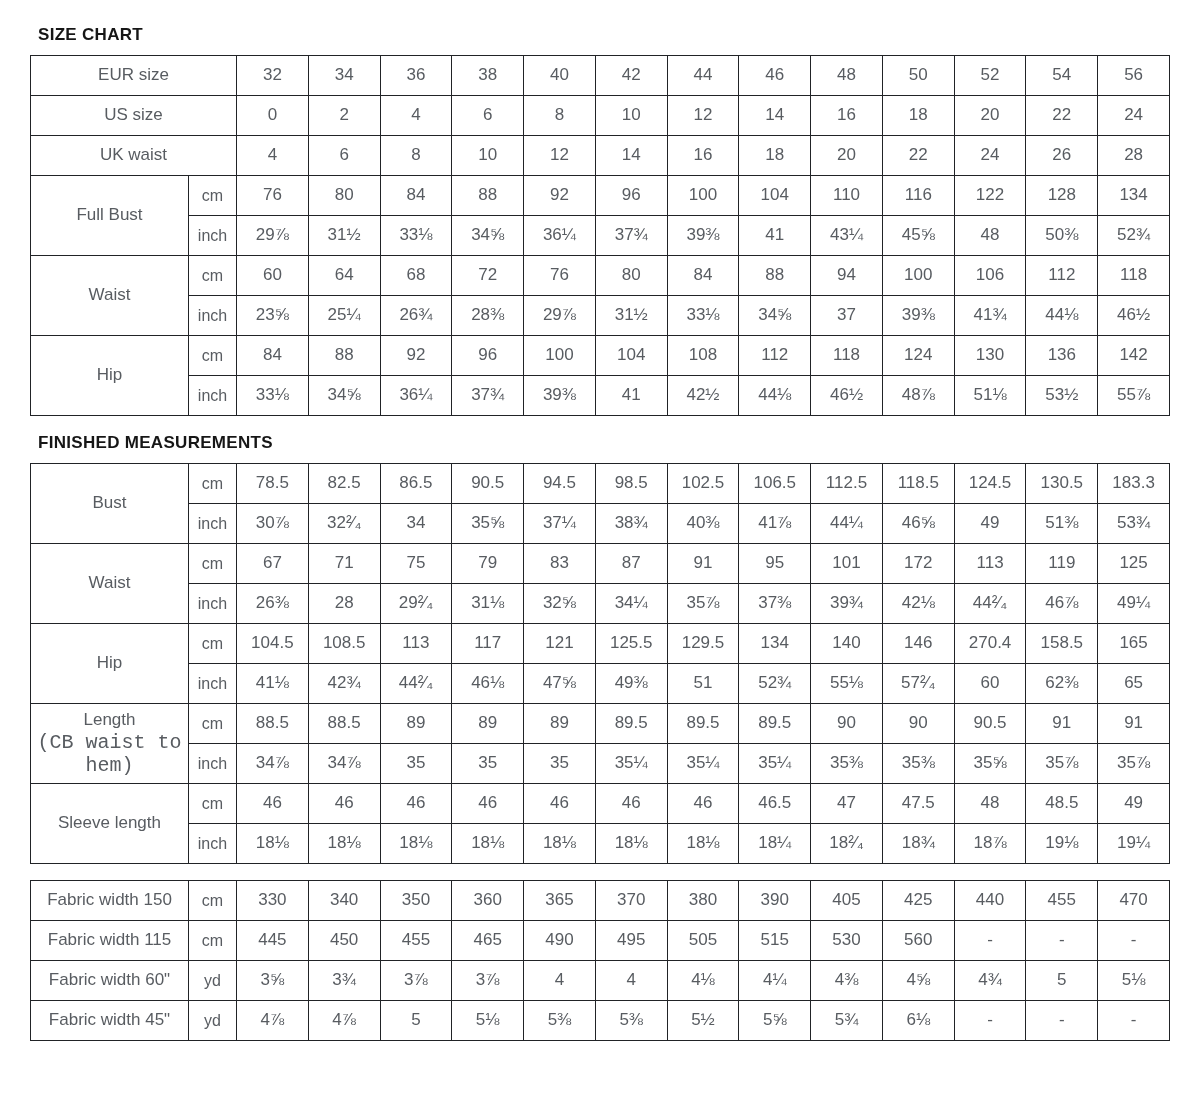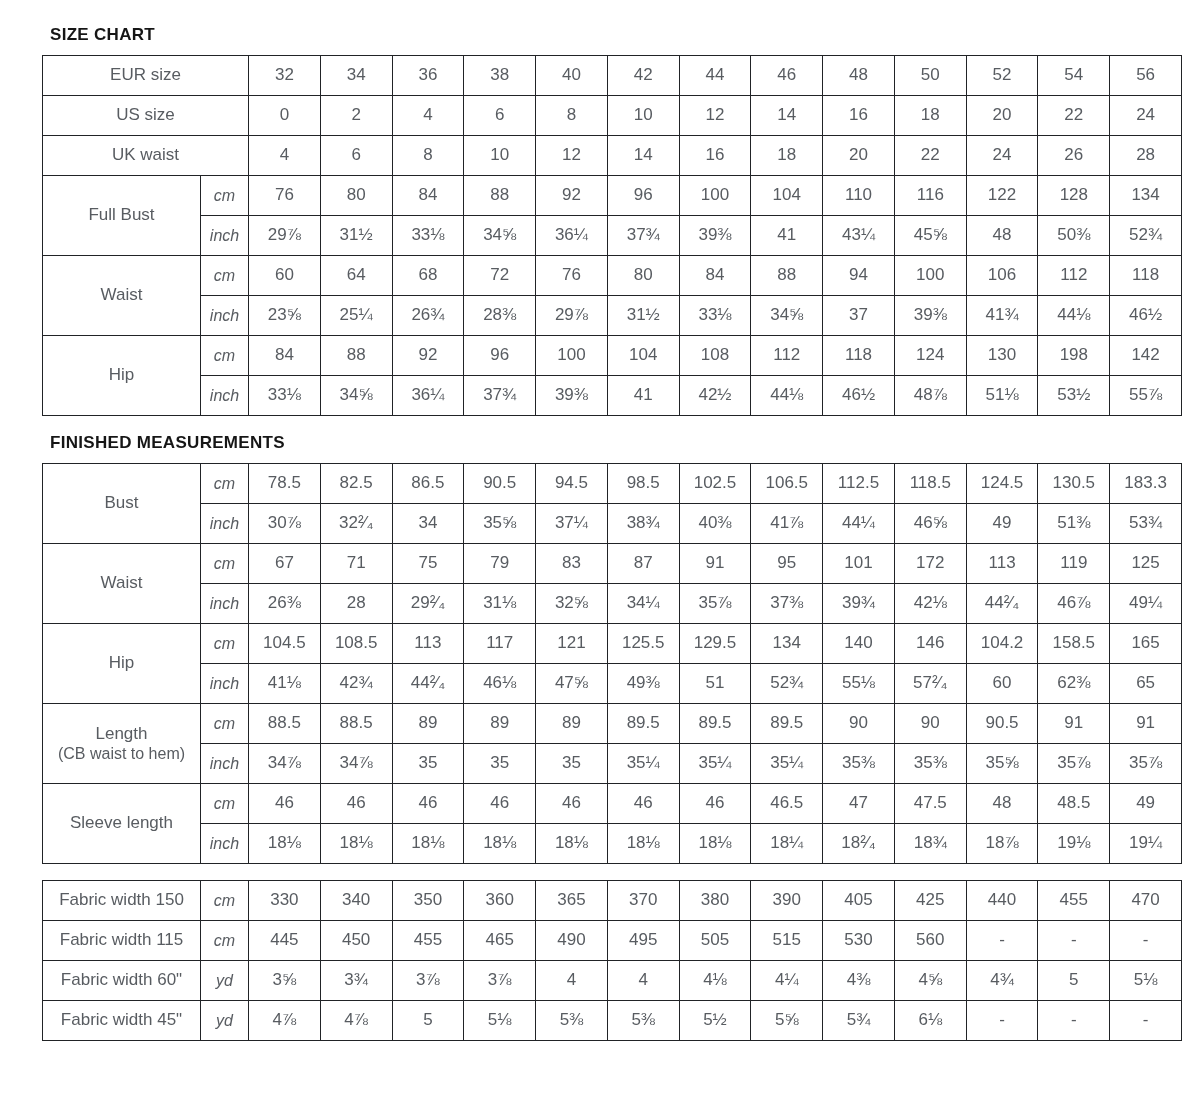--- a/index.html
+++ b/index.html
@@ -8,40 +8,40 @@
     --line:#212326;
     --bg:#ffffff;
   }
   *{box-sizing:border-box;}
   html,body{margin:0;padding:0;}
   body{
     width:1200px;height:1100px;background:var(--bg);
     font-family:"Liberation Sans","DejaVu Sans",sans-serif;
     padding:24px 30px 0 30px;
   }
-  section{margin:0 0 16px 12px;}
+  section{margin:0 0 16px 0;}
   h2{
     font-size:17px;font-weight:700;color:var(--ink);
     letter-spacing:.3px;margin:0 0 10px 8px;line-height:21px;
   }
   table{
     border-collapse:collapse;table-layout:fixed;width:1140px;
   }
   col.c-label{width:158px;}
   col.c-unit{width:48px;}
   th,td{
     border:1.5px solid var(--line);
     font-weight:400;font-size:17px;color:var(--cell-text);
     text-align:center;vertical-align:middle;
     height:40px;padding:0 2px;line-height:1.2;
     overflow:hidden;white-space:nowrap;
   }
   th.lbl{white-space:normal;}
-  th .lbl2{display:block;font-size:16px;line-height:1.15;}
-  td.unit{font-size:16px;font-style:italic;}
+  th .lbl2{display:block;font-size:20px;line-height:1.15;font-family:Liberation Mono, monospace;}
+  td.unit{font-size:16px;}
 </style>
 </head>
 <body>
 
 <section>
   <h2>SIZE CHART</h2>
   <table>
       <tbody>
         <tr>
           <th class="lbl" colspan="2">EUR size</th>
@@ -164,21 +164,21 @@
           <td class="val">88</td>
           <td class="val">92</td>
           <td class="val">96</td>
           <td class="val">100</td>
           <td class="val">104</td>
           <td class="val">108</td>
           <td class="val">112</td>
           <td class="val">118</td>
           <td class="val">124</td>
           <td class="val">130</td>
-          <td class="val">198</td>
+          <td class="val">136</td>
           <td class="val">142</td>
         </tr>
         <tr>
           <td class="unit">inch</td>
           <td class="val">33⅛</td>
           <td class="val">34⅝</td>
           <td class="val">36¼</td>
           <td class="val">37¾</td>
           <td class="val">39⅜</td>
           <td class="val">41</td>
@@ -287,21 +287,21 @@
           <td class="val">104.5</td>
           <td class="val">108.5</td>
           <td class="val">113</td>
           <td class="val">117</td>
           <td class="val">121</td>
           <td class="val">125.5</td>
           <td class="val">129.5</td>
           <td class="val">134</td>
           <td class="val">140</td>
           <td class="val">146</td>
-          <td class="val">104.2</td>
+          <td class="val">270.4</td>
           <td class="val">158.5</td>
           <td class="val">165</td>
         </tr>
         <tr>
           <td class="unit">inch</td>
           <td class="val">41⅛</td>
           <td class="val">42¾</td>
           <td class="val">44²⁄₄</td>
           <td class="val">46⅛</td>
           <td class="val">47⅝</td>

